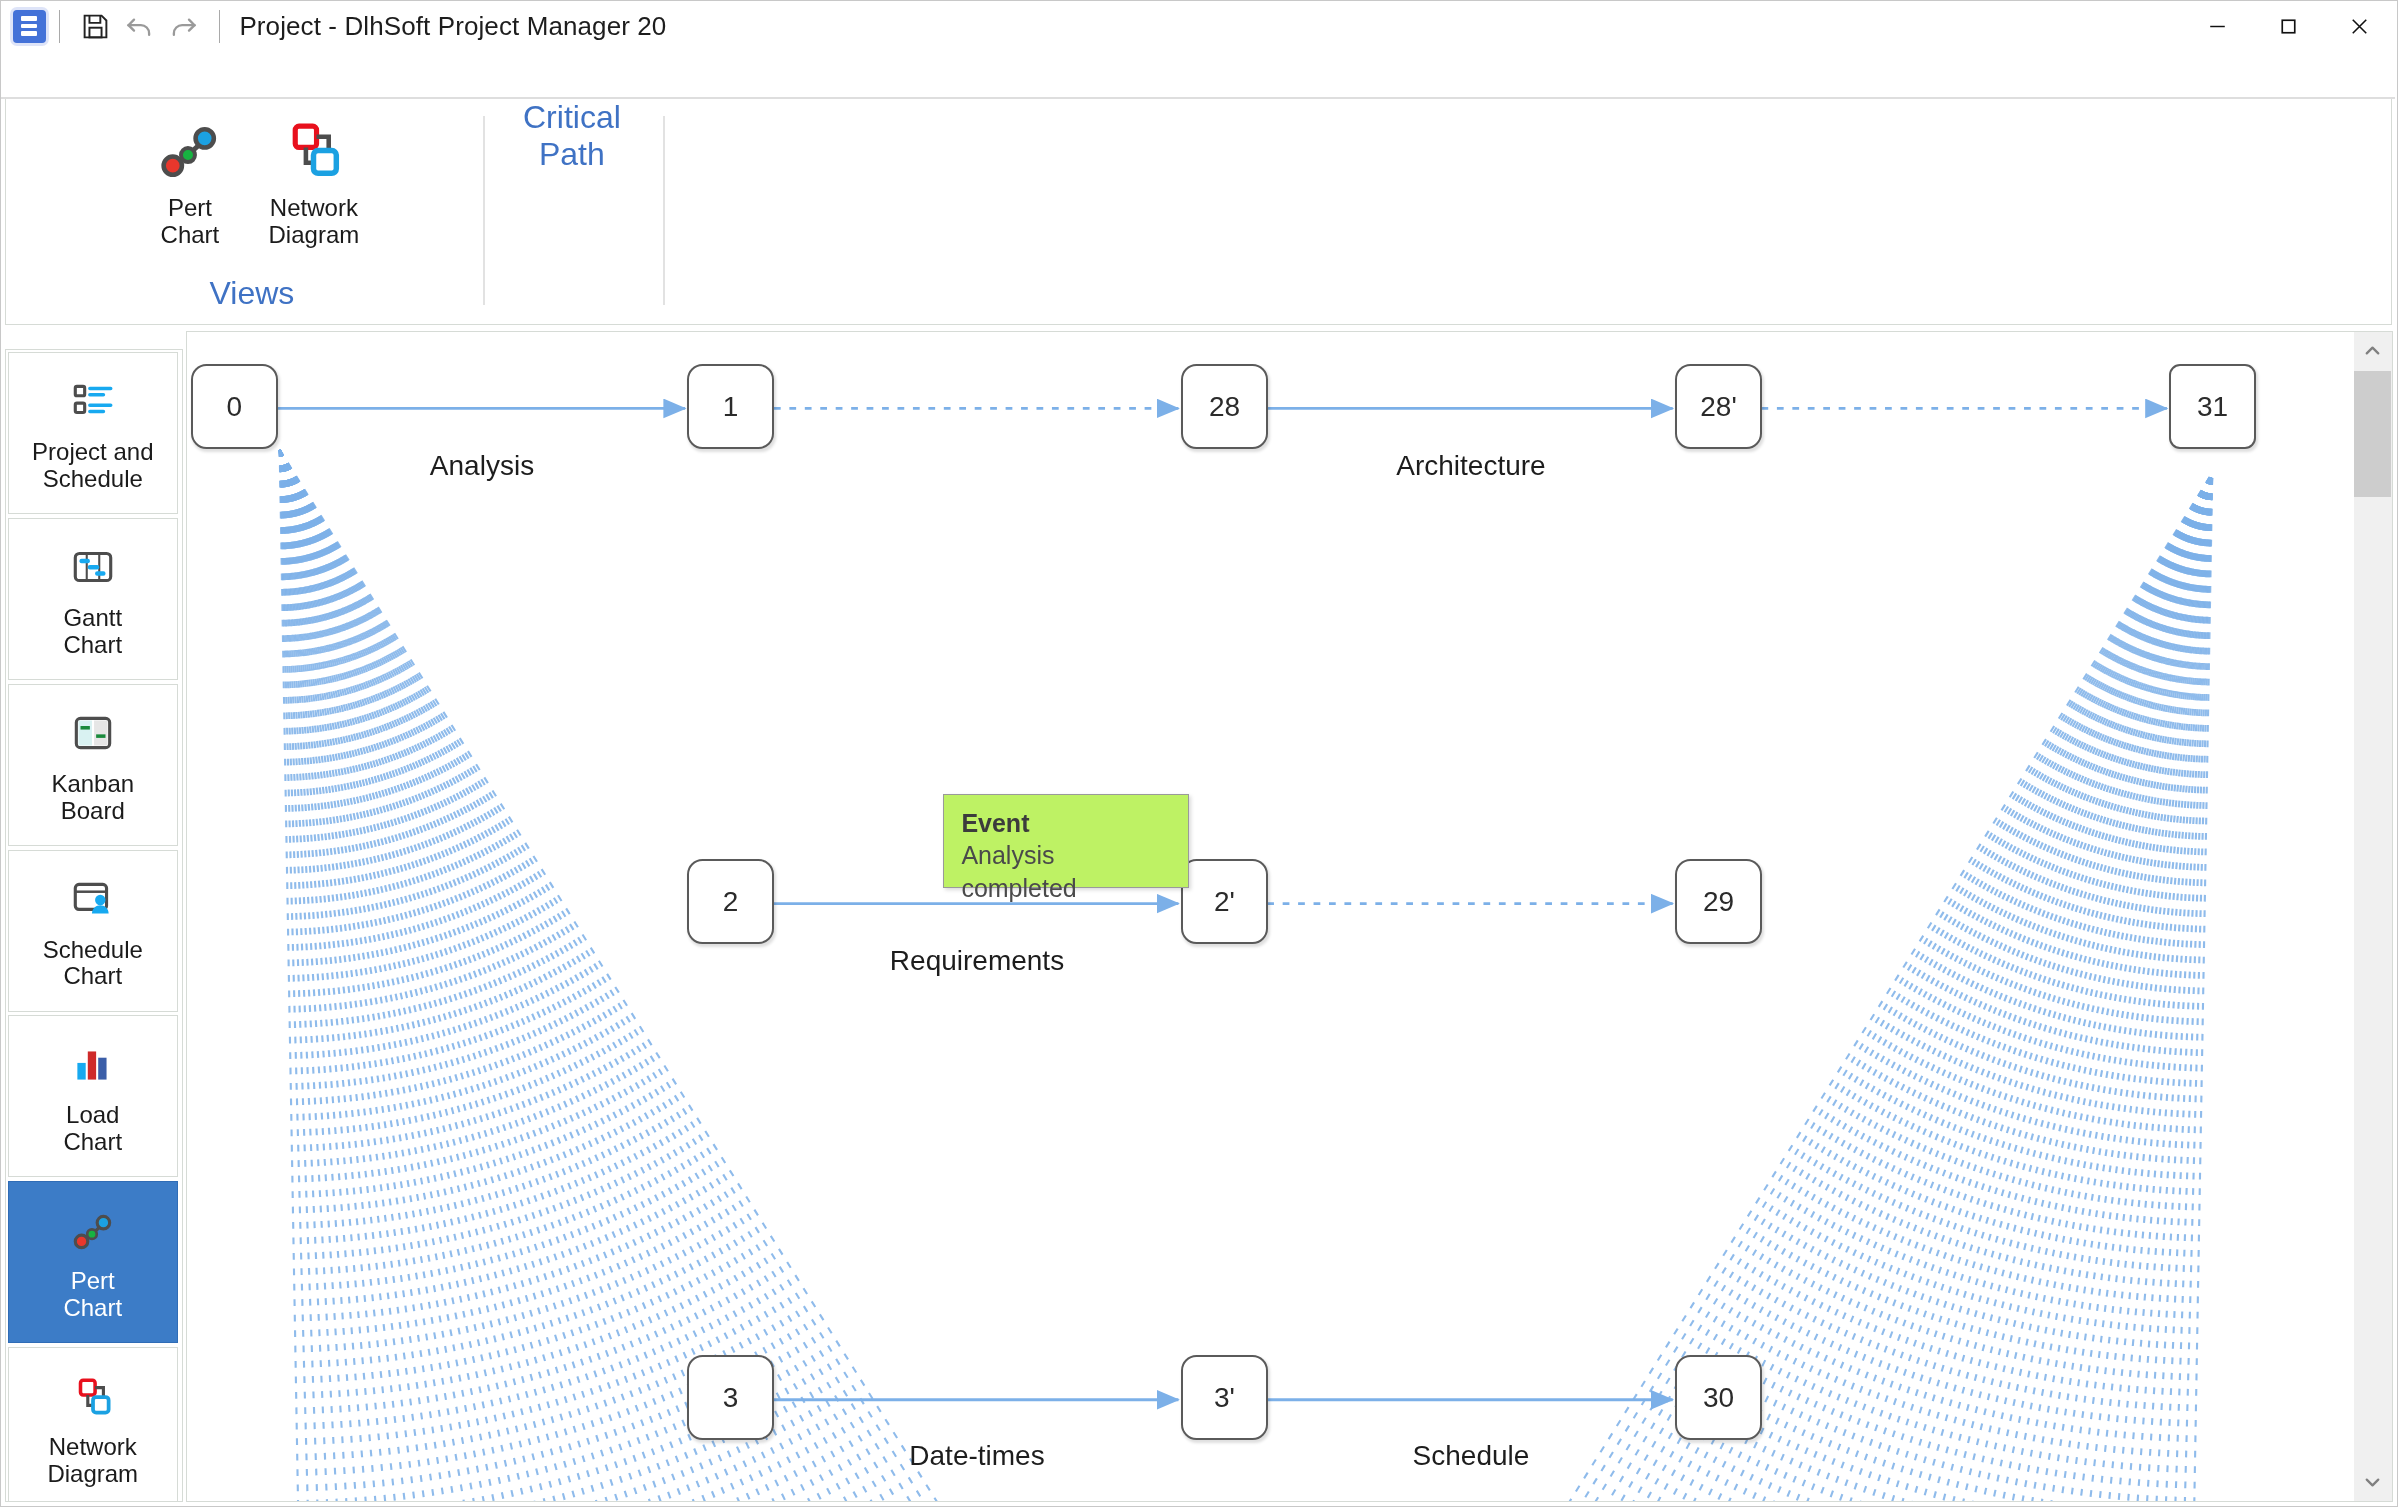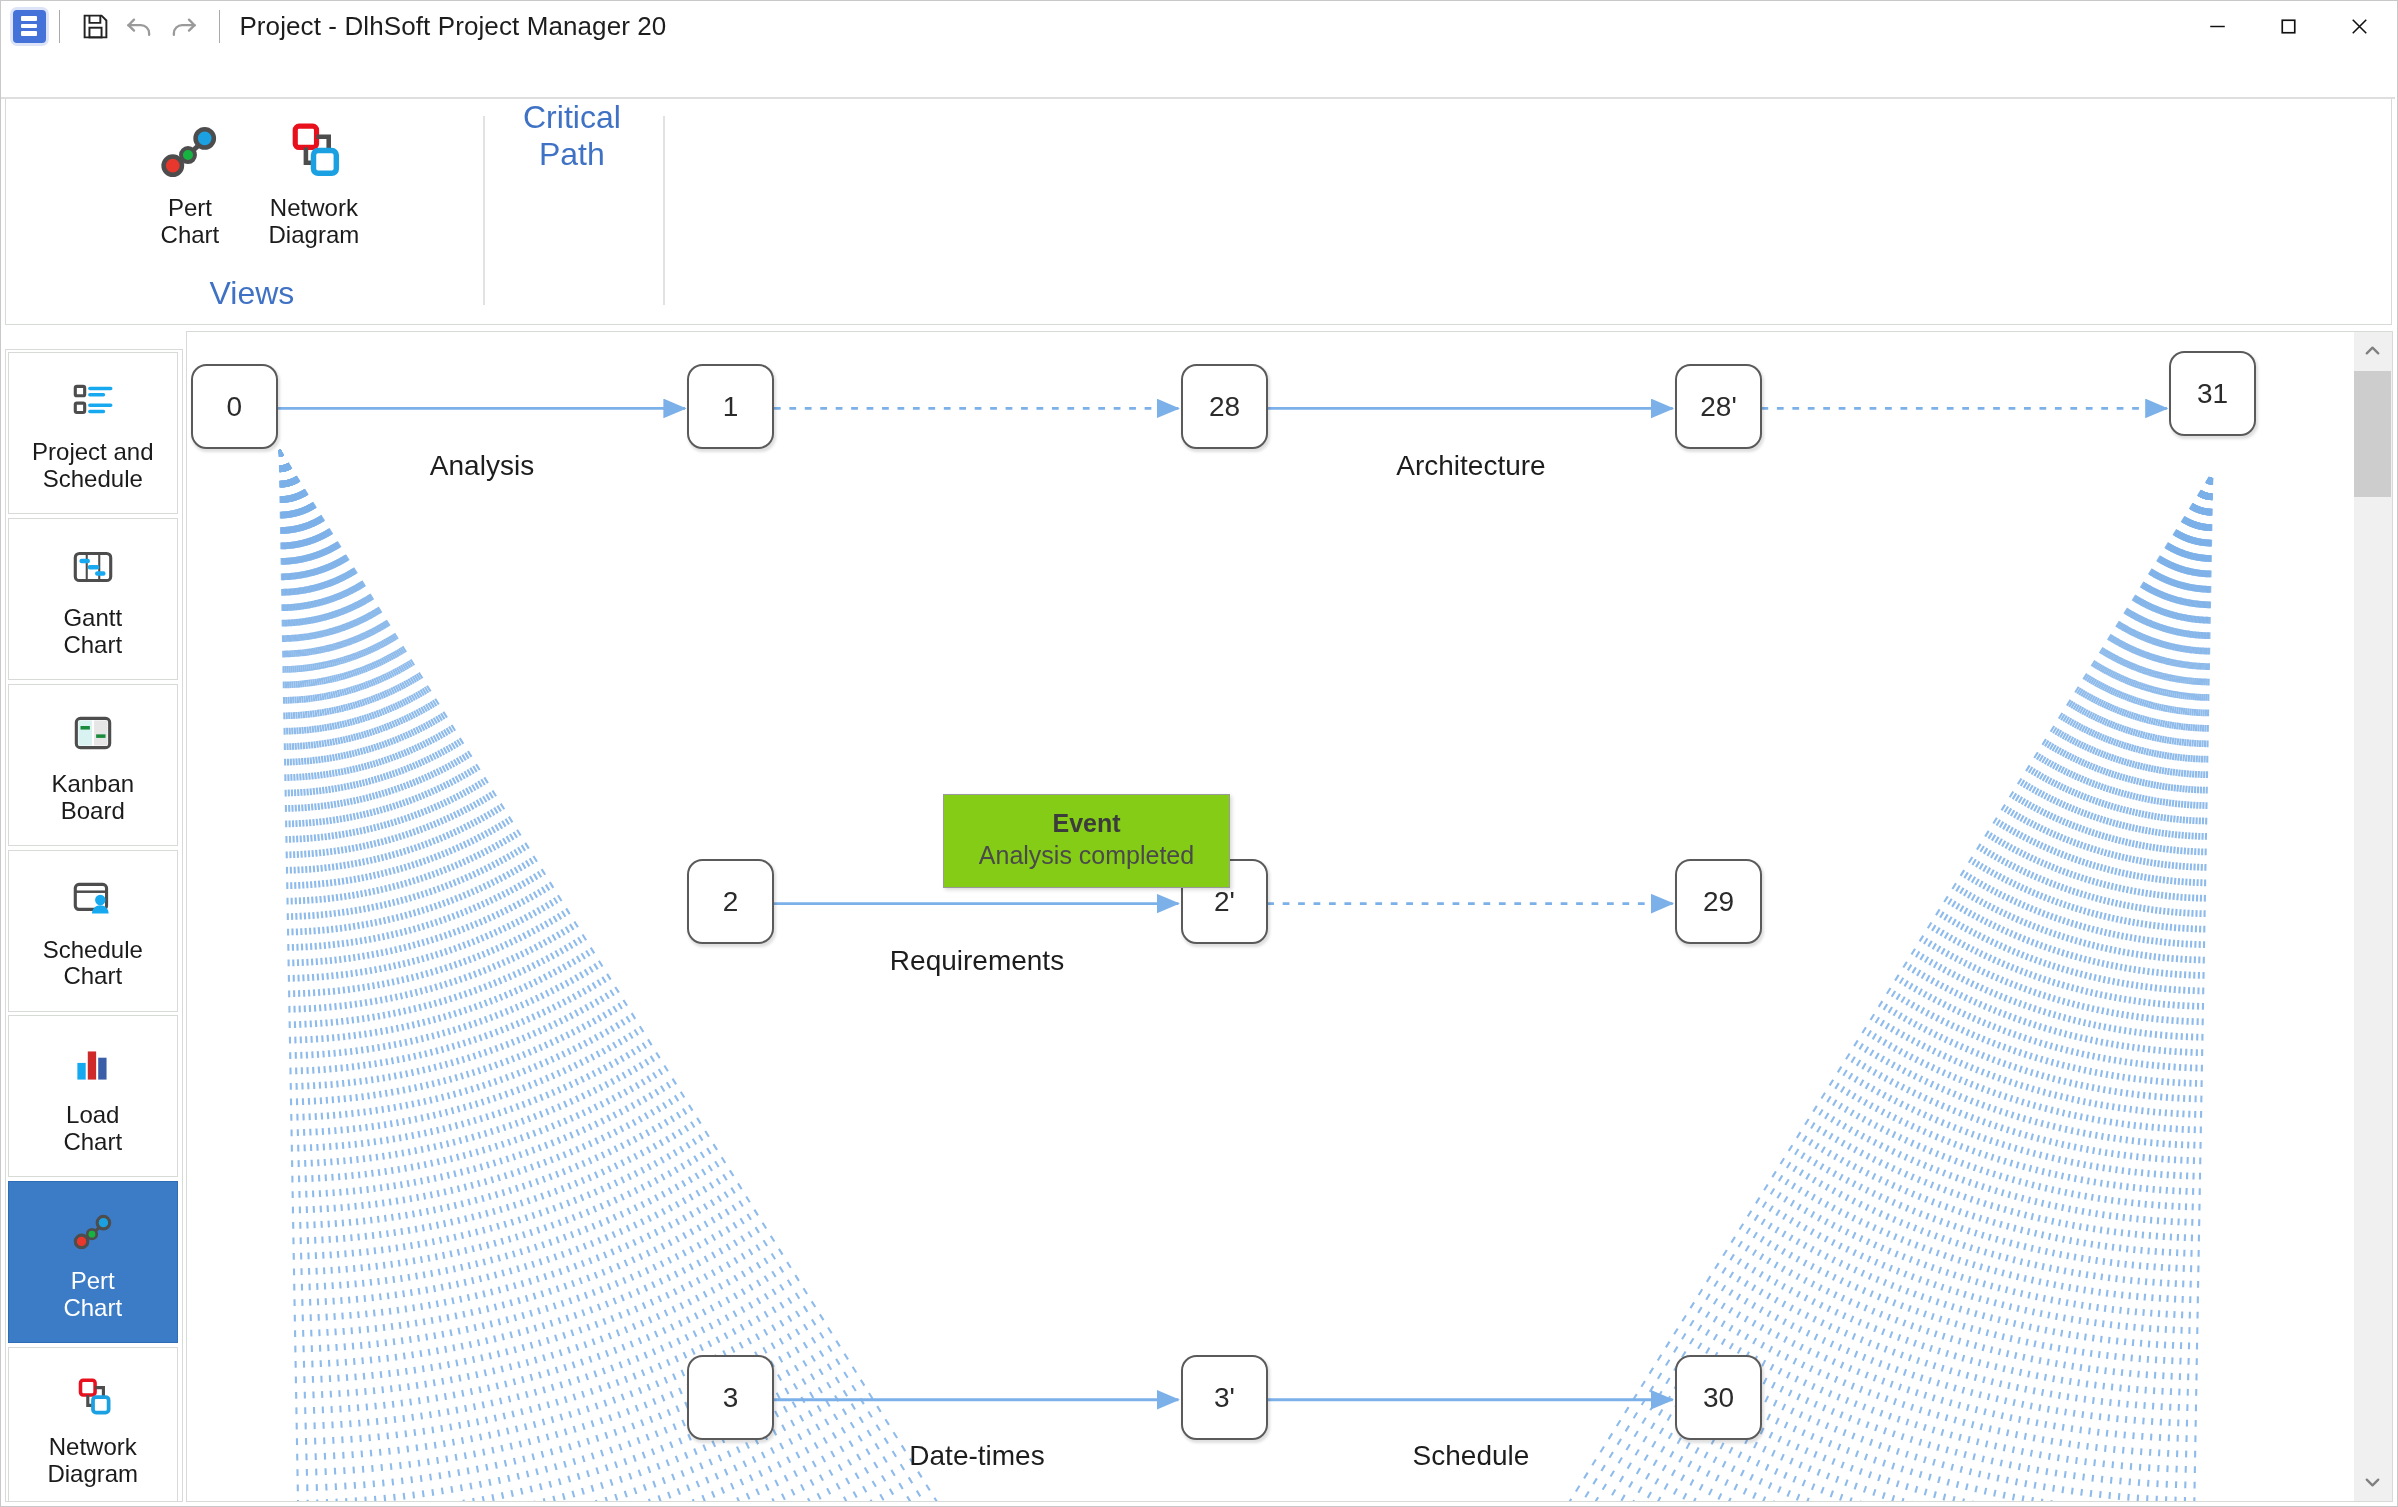--- a/index.html
+++ b/index.html
@@ -128,23 +128,23 @@
     border:2.9px solid #5a5a5a; border-radius:15.4px; background:#ffffff;
     display:flex; align-items:center; justify-content:center;
     font-size:28px; color:#2b2b2b;
     box-shadow: 1.9px 2.9px 2.9px rgba(0,0,0,0.13);
   }
   .edgelabel {
     position:absolute; font-size:28px; color:#1d1d1d; white-space:nowrap;
     transform: translateX(-50%);
   }
   #tooltip {
-    position:absolute; left:756px; top:462px; width:287px; height:94px;
-    background:#84cc16; border:1.9px solid #9a9a9a;
-    padding:11.6px 17.4px; box-shadow:1.9px 1.9px 3.9px rgba(0,0,0,0.15);text-align:center;
+    position:absolute; left:756px; top:462px; width:246px; height:94px;
+    background:#bef264; border:1.9px solid #9a9a9a;
+    padding:11.6px 17.4px; box-shadow:1.9px 1.9px 3.9px rgba(0,0,0,0.15);
   }
   #tooltip .t1 { font-size:25px; font-weight:bold; color:#3c3c3c; line-height:1.3; }
   #tooltip .t2 { font-size:25px; color:#4a4a4a; line-height:1.3; }
 
   
   #vscroll {
     position:absolute; right:0; top:0; width:39px; bottom:0;
     background:#f0f0f0; border-left:1.9px solid #ffffff;
   }
   .sbarrow {
@@ -499,21 +499,21 @@
           <line x1="2030.5761030085816" y1="1644.483906525022" x2="2098" y2="146" stroke="#7cb0e8" stroke-width="2.2" stroke-dasharray="7 9" opacity="0.85"></line>
           <line x1="2044.3204033285394" y1="1645.0391925834326" x2="2098" y2="146" stroke="#7cb0e8" stroke-width="2.2" stroke-dasharray="7 9" opacity="0.85"></line>
           <line x1="2058.069217843338" y1="1645.468416685179" x2="2098" y2="146" stroke="#7cb0e8" stroke-width="2.2" stroke-dasharray="7 9" opacity="0.85"></line>
           <line x1="2071.821390344075" y1="1645.771542734587" x2="2098" y2="146" stroke="#7cb0e8" stroke-width="2.2" stroke-dasharray="7 9" opacity="0.85"></line>
         </svg>
       <div id="nodes">
           <div class="node" style="left: 3.9px; top: 32px;">0</div>
           <div class="node" style="left: 500px; top: 32px;">1</div>
           <div class="node" style="left: 994px; top: 32px;">28</div>
           <div class="node" style="left: 1488px; top: 32px;">28'</div>
-          <div class="node" style="left: 1982px; top: 19px;">31</div>
+          <div class="node" style="left: 1982px; top: 32px; border-radius: 11px;">31</div>
           <div class="node" style="left: 500px; top: 527px;">2</div>
           <div class="node" style="left: 994px; top: 527px;">2'</div>
           <div class="node" style="left: 1488px; top: 527px;">29</div>
           <div class="node" style="left: 500px; top: 1023px;">3</div>
           <div class="node" style="left: 994px; top: 1023px;">3'</div>
           <div class="node" style="left: 1488px; top: 1023px;">30</div>
         </div>
       <div id="labels">
           <div class="edgelabel" style="left: 295px; top: 118px;">Analysis</div>
           <div class="edgelabel" style="left: 1284px; top: 118px;">Architecture</div>

